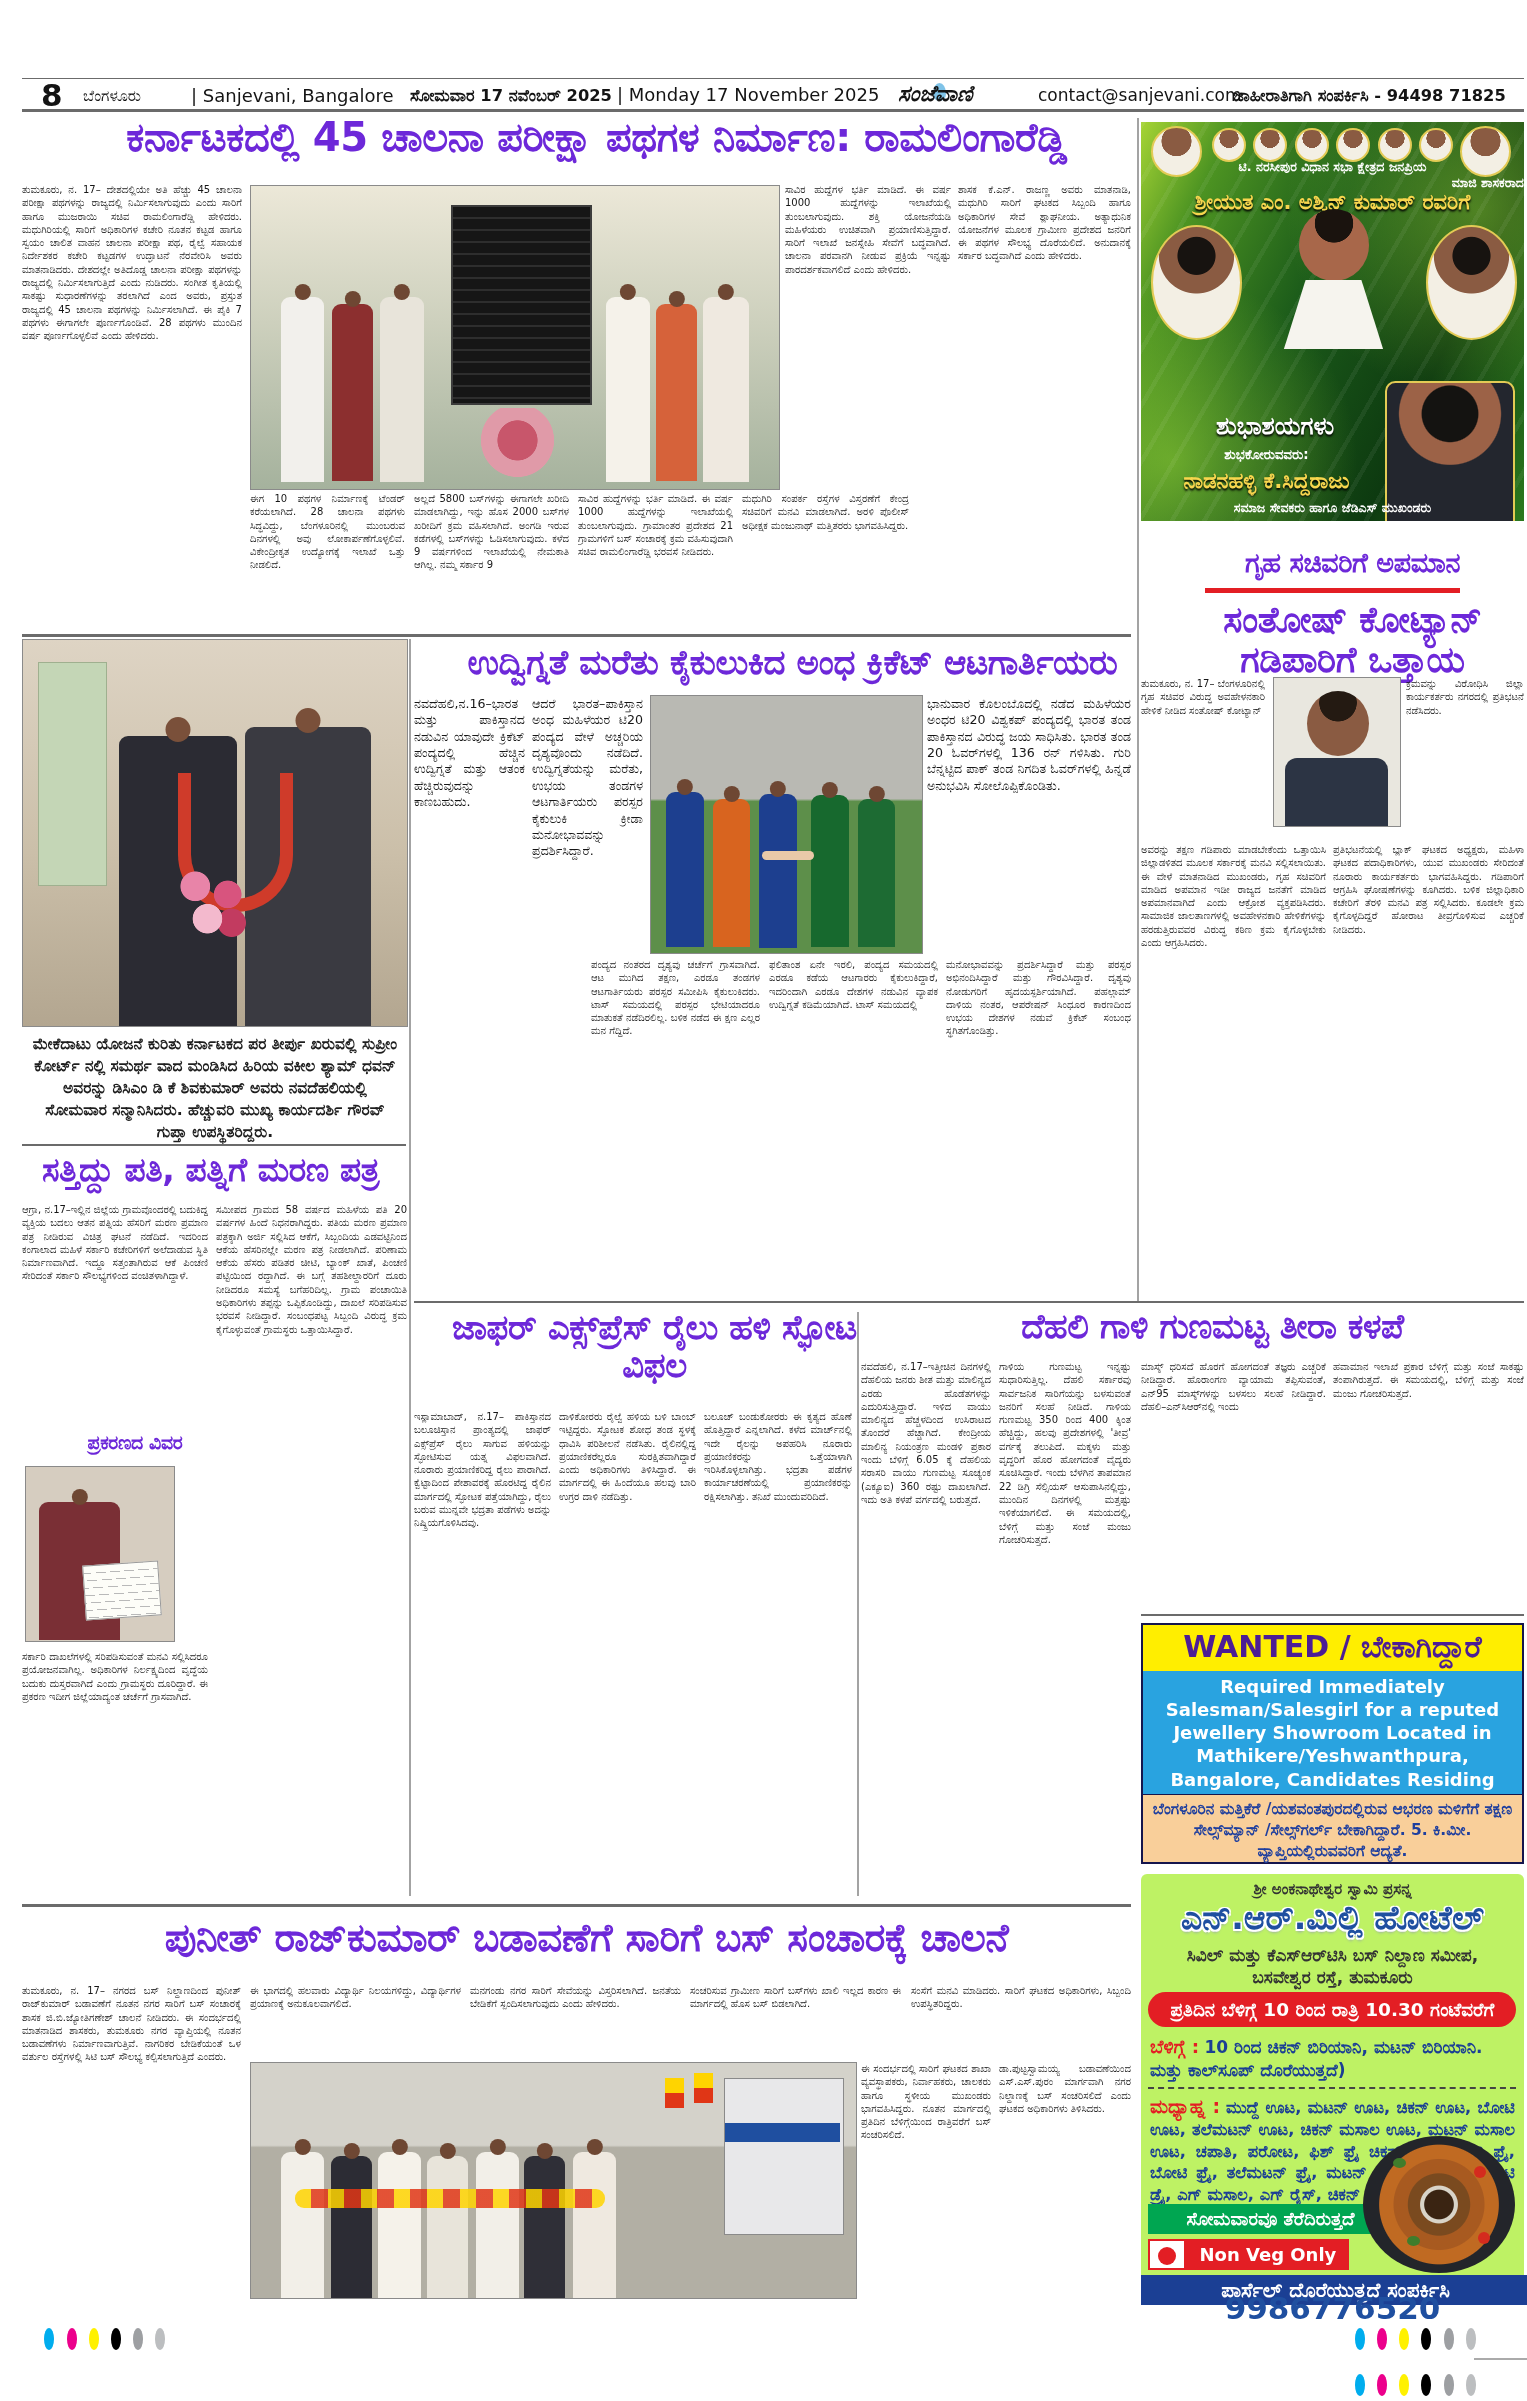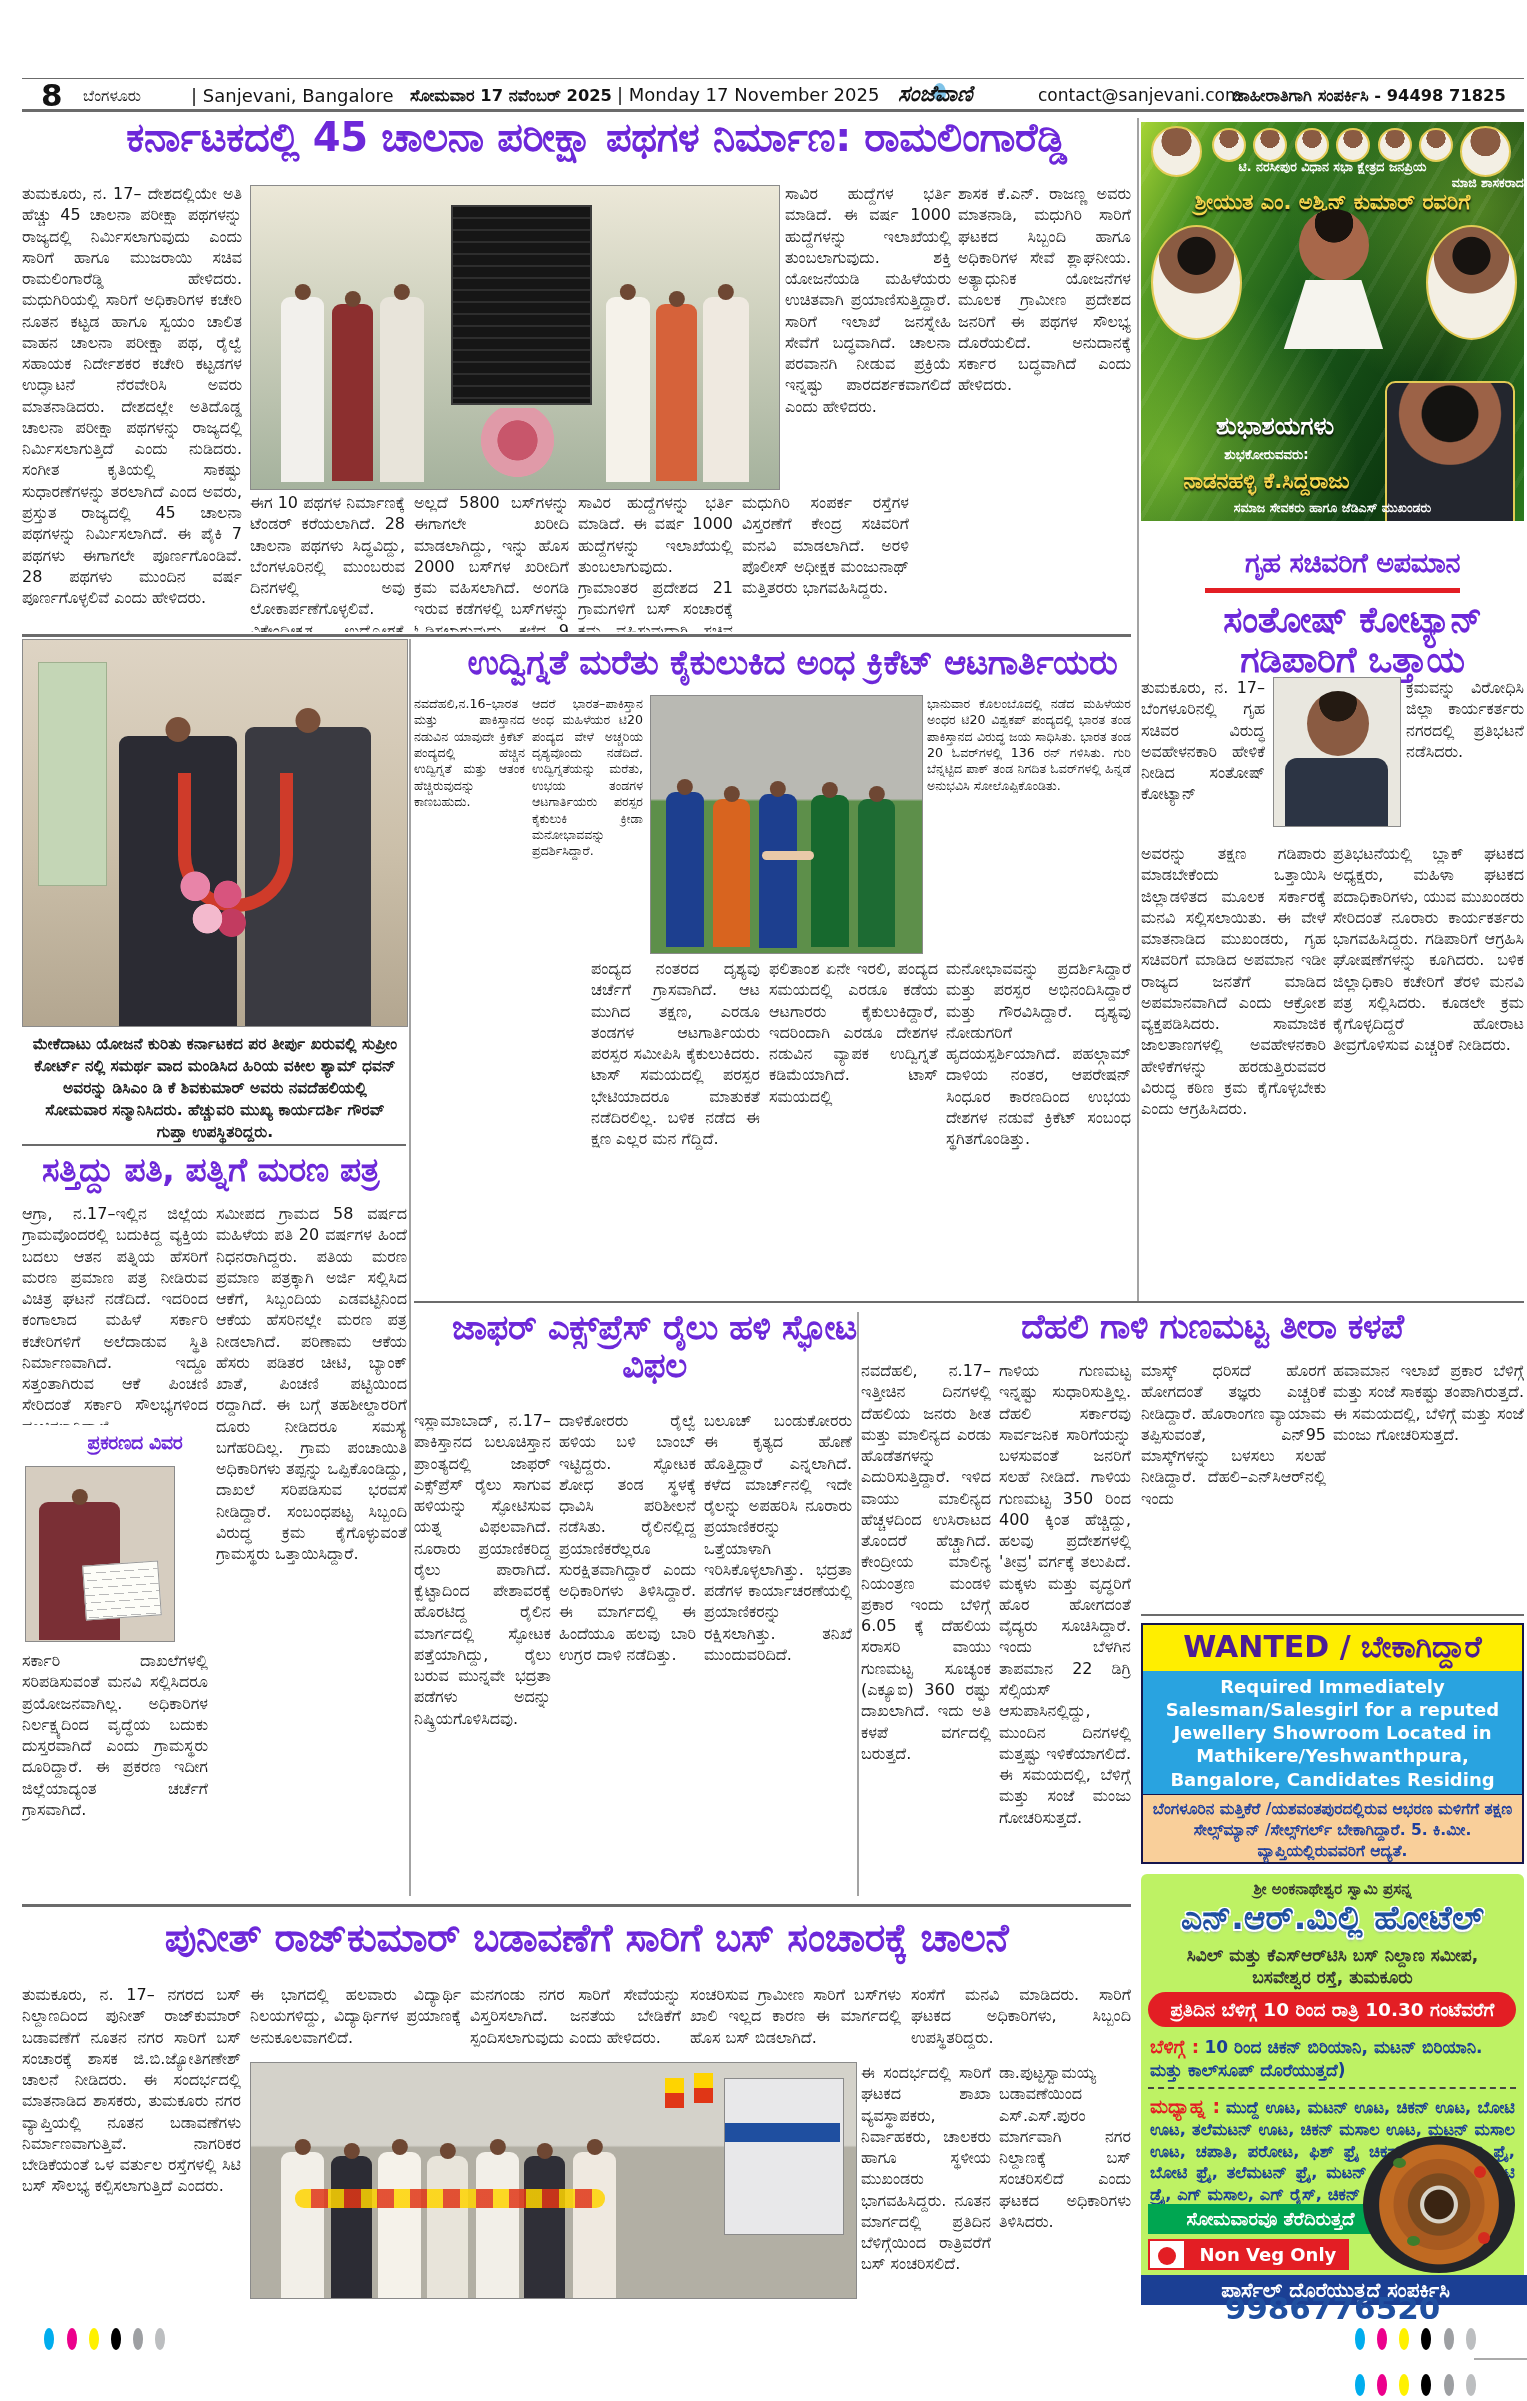--- a/index.html
+++ b/index.html
@@ -1,20 +1,20 @@
 <!DOCTYPE html>
 <html style="font-size:12px"><head>
 <meta charset="utf-8">
 <style>
   html,body{margin:0;padding:0;background:#fff;}
   .page{position:relative;width:1528px;height:2401px;background:#fff;overflow:hidden;
         font-family:"DejaVu Sans",sans-serif;color:#141414;}
   .abs{position:absolute;}
   .hl{position:absolute;font-weight:700;color:#6d28d9;text-align:center;letter-spacing:-0.4px;line-height:1.12;margin-left:20px;}
-  .body{position:absolute;font-size:16px;line-height:1.33;text-align:justify;color:#161616;overflow:hidden;}
+  .body{position:absolute;font-size:10px;line-height:1.33;text-align:justify;color:#161616;overflow:hidden;}
   .body.sm{font-size:12.6px;line-height:1.3;}
   .hrule{position:absolute;background:#6b6b6b;}
   .vrule{position:absolute;background:#a3a3a3;width:1.5px;}
   .photo{position:absolute;border:0.7px solid #8a8a8a;overflow:hidden;background:#c6c9bd;}
   .person{position:absolute;border-radius:9px 9px 0 0;background:var(--c,#eee);}
   .person::before{content:"";position:absolute;left:50%;top:-19px;transform:translateX(-50%);
       width:25px;height:25px;border-radius:50%;background:#7a503a;}
   .person.sm::before{width:16.3px;height:16.3px;top:-13.3px;background:#6e4733;}
   .cap{position:absolute;font-weight:700;text-align:center;color:#1d1d1d;line-height:1.42;}
   

